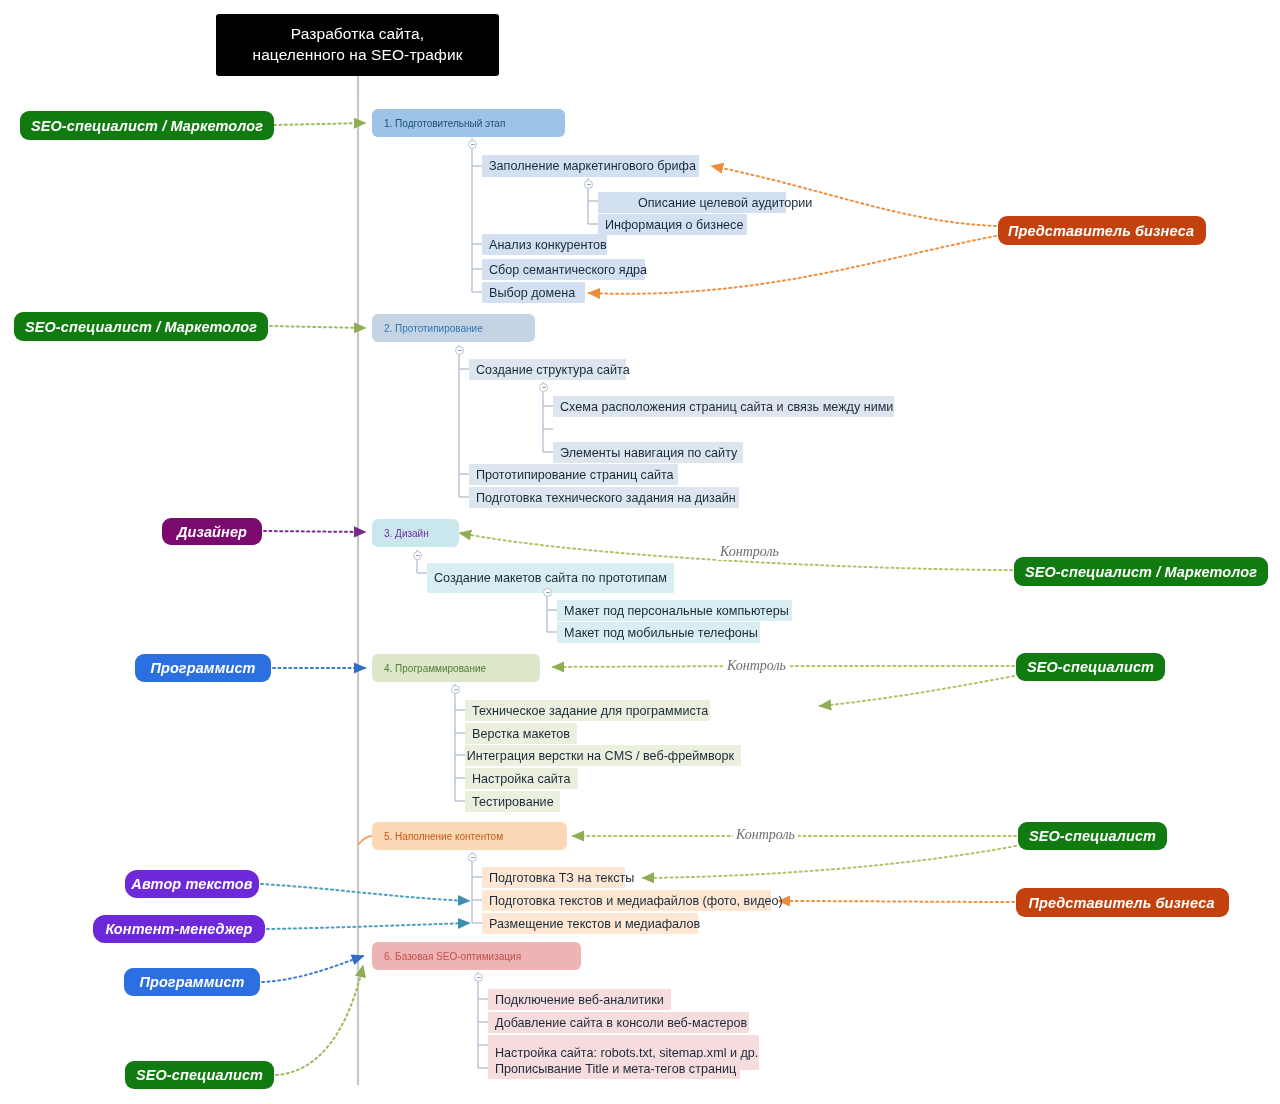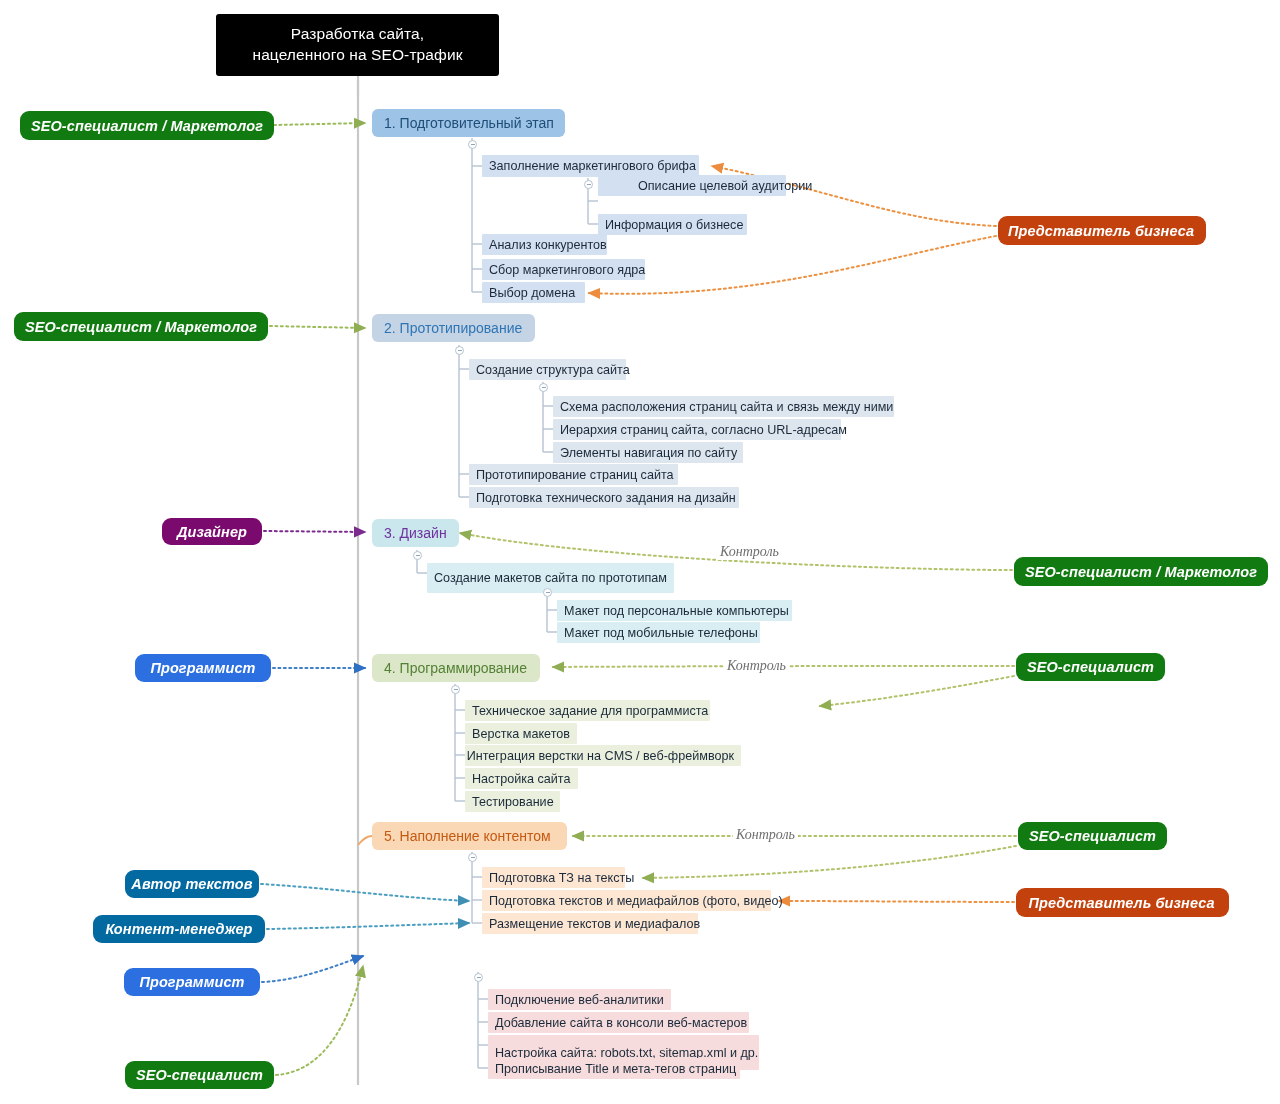--- a/index.html
+++ b/index.html
@@ -27,21 +27,21 @@
     line-height:1.35;
     letter-spacing:.1px;
   }
 
   
   .stage{
     position:absolute;
     border-radius:6px;
     display:flex;align-items:center;
     padding:0 12px;
-    font-size:14px;
+    font-size:10px;
     white-space:nowrap;
     box-sizing:border-box;
   }
   .stage-1{background:#9dc3e6;color:#1f4e79;}
   .stage-2{background:#c5d4e4;color:#2e75b6;}
   .stage-3{background:#c9e7ec;color:#7030a0;}
   .stage-4{background:#dce6c8;color:#548235;}
   .stage-5{background:#fad7b5;color:#c55a11;}
   .stage-6{background:#eeb3b3;color:#c0504d;}
 
@@ -74,21 +74,21 @@
     font-size:14.5px;
     white-space:nowrap;
     box-sizing:border-box;
     padding:0 10px;
     letter-spacing:.1px;
   }
   .actor.green{background:#117a11;}
   .actor.orange{background:#c2410c;padding-left:8px;}
   .actor.purple{background:#7b0a6e;}
   .actor.blue{background:#2b6fe0;}
-  .actor.teal{background:#0369a1;}
+  .actor.teal{background:#6d28d9;border-radius:12px;}
 
   
   .ctrl-label{
     position:absolute;
     font-family:"Liberation Serif","DejaVu Serif",serif;
     font-style:italic;
     font-size:14px;
     color:#6e6e6e;
     white-space:nowrap;
     background:#ffffff;
@@ -237,51 +237,48 @@
 
   <div class="stage stage-1" style="left:372px;top:109px;width:193px;height:28px;">
     <span>1. Подготовительный этап</span>
   </div>
   <div class="handle" style="left:468px;top:140px;"></div>
 
   <div class="leaf g1" style="left:482px;top:155px;width:217px;height:22px;">
     <span>Заполнение маркетингового брифа</span>
     </div>
   <div class="handle" style="left:584px;top:180px;"></div>
-  <div class="leaf g1" style="left:598px;top:175px;width:188px;height:21px;padding-left:40px;">
+  <div class="leaf g1" style="left:598px;top:192px;width:188px;height:21px;padding-left:40px;">
     <span>Описание целевой аудитории</span>
     </div>
   <div class="leaf g1" style="left:598px;top:214px;width:149px;height:21px;">
     <span>Информация о бизнесе</span>
     </div>
   <div class="leaf g1" style="left:482px;top:234px;width:125px;height:21px;">
     <span>Анализ конкурентов</span>
     </div>
   <div class="leaf g1" style="left:482px;top:259px;width:163px;height:21px;">
-    <span>Сбор маркетингового ядра</span>
+    <span>Сбор семантического ядра</span>
     </div>
   <div class="leaf g1" style="left:482px;top:282px;width:103px;height:21px;">
     <span>Выбор домена</span>
     </div>
 
   <div class="stage stage-2" style="left:372px;top:314px;width:163px;height:28px;">
     <span>2. Прототипирование</span>
   </div>
   <div class="handle" style="left:455px;top:346px;"></div>
 
   <div class="leaf g2" style="left:469px;top:359px;width:157px;height:21px;">
     <span>Создание структура сайта</span>
     </div>
   <div class="handle" style="left:539px;top:383px;"></div>
   <div class="leaf g2" style="left:553px;top:396px;width:341px;height:21px;">
     <span>Схема расположения страниц сайта и связь между ними</span>
     </div>
-  <div class="leaf g2" style="left:553px;top:419px;width:288px;height:21px;">
-    <span>Иерархия страниц сайта, согласно URL-адресам</span>
-    </div>
   <div class="leaf g2" style="left:553px;top:442px;width:190px;height:21px;">
     <span>Элементы навигация по сайту</span>
     </div>
   <div class="leaf g2" style="left:469px;top:464px;width:209px;height:21px;">
     <span>Прототипирование страниц сайта</span>
     </div>
   <div class="leaf g2" style="left:469px;top:487px;width:270px;height:21px;">
     <span>Подготовка технического задания на дизайн</span>
     </div>
 
@@ -330,20 +327,23 @@
   <div class="leaf g5" style="left:482px;top:867px;width:143px;height:21px;">
     <span>Подготовка ТЗ на тексты</span>
     </div>
   <div class="leaf g5" style="left:482px;top:890px;width:289px;height:21px;">
     <span>Подготовка текстов и медиафайлов (фото, видео)</span>
     </div>
   <div class="leaf g5" style="left:482px;top:913px;width:216px;height:21px;">
     <span>Размещение текстов и медиафалов</span>
     </div>
 
+  <div class="stage stage-6" style="left:372px;top:942px;width:209px;height:28px;">
+    <span>6. Базовая SEO-оптимизация</span>
+  </div>
   <div class="handle" style="left:474px;top:973px;"></div>
 
   <div class="leaf g6" style="left:488px;top:989px;width:183px;height:21px;">
     <span>Подключение веб-аналитики</span>
     </div>
   <div class="leaf g6" style="left:488px;top:1012px;width:261px;height:21px;">
     <span>Добавление сайта в консоли веб-мастеров</span>
     </div>
   <div class="leaf g6" style="left:488px;top:1035px;width:271px;height:35px;">
     <span>Настройка сайта: robots.txt, sitemap.xml и др.</span>

